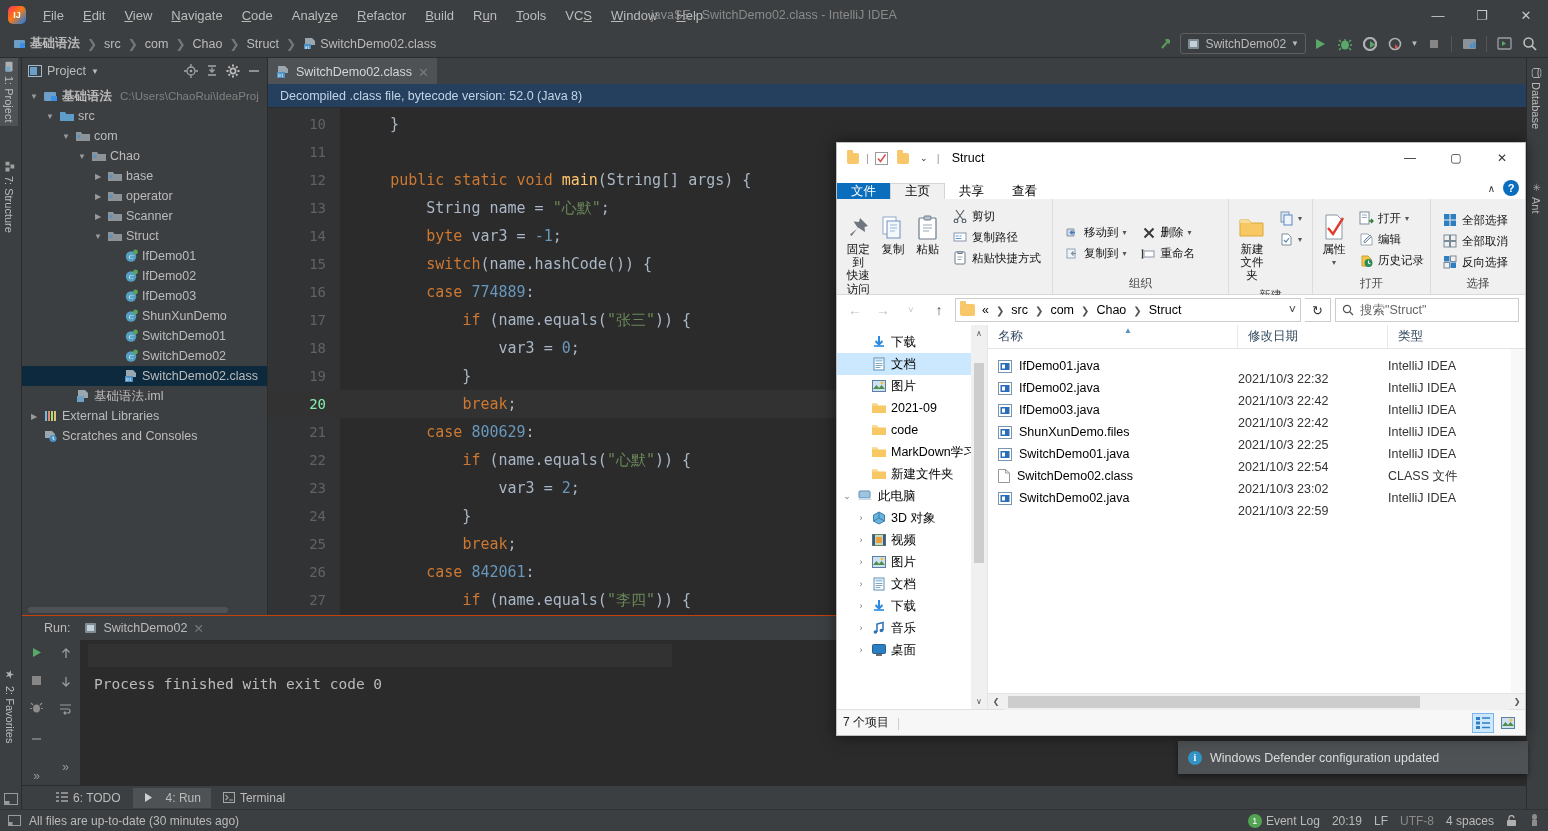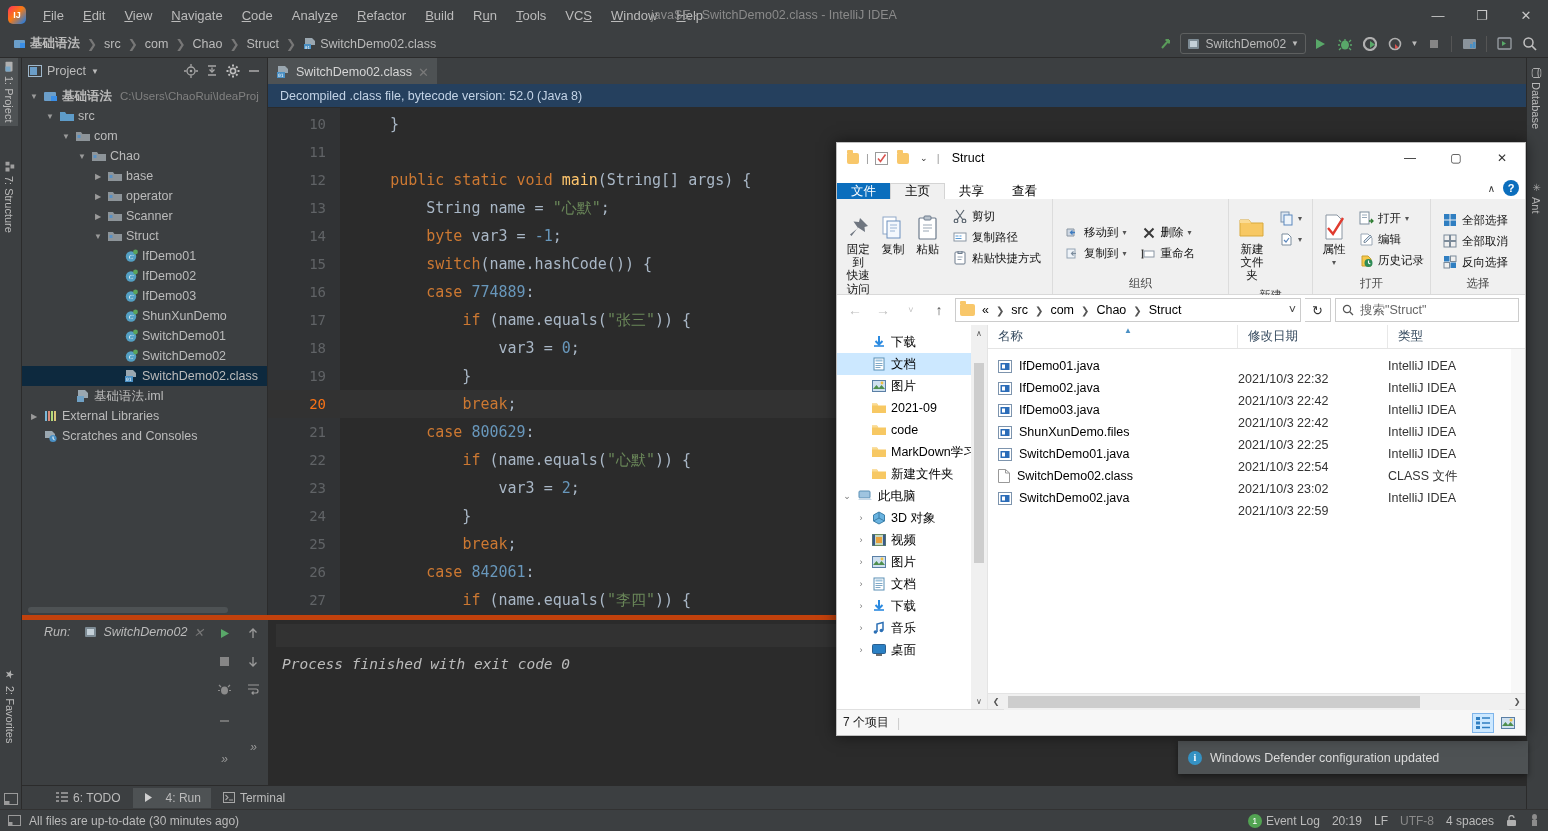--- a/index.html
+++ b/index.html
@@ -68,30 +68,30 @@
   .editor { flex:1; display:flex; flex-direction:column; min-width:0; background:#2b2b2b; }
   .tabbar { height:26px; background:#3c3f41; display:flex; align-items:flex-end; }
   .etab { height:26px; display:flex; align-items:center; gap:6px; padding:0 8px; background:#4e5254;
           border-top:2px solid #4e5254; font-size:12.5px; color:#d5d5d5; }
   .etab .x { color:#7a7a7a; font-size:13px; }
   .notice { height:24px; background:#1d3557; background:#25405e; display:flex; align-items:center;
             padding:0 0 0 12px; color:#c3d3e6; font-size:12.5px; border-bottom:1px solid #2b2b2b;}
   .code-wrap { flex:1; display:flex; min-height:0; background:#2b2b2b; overflow:hidden; position:relative; }
   .gutter { width:72px; background:#313335; flex:0 0 72px; padding-top:2px; }
   .gnum { height:28px; line-height:28px; text-align:right; padding-right:14px; color:#606366; font-size:14px; }
-  .gnum.cur { color:#f97316; background:#323232; }
+  .gnum.cur { color:#86efac; background:#323232; }
   .codecol { flex:1; padding-top:2px; overflow:hidden; }
   .cline { height:28px; line-height:28px; font-size:15px; color:#a9b7c6; white-space:pre; padding-left:14px; }
   .cline.cur { background:#323232; }
   .kw { color:#cc7832; } .str { color:#6a8759; } .num { color:#6897bb; }
   .fn { color:#ffc66d; }
 
   
-  .runwin { height:170px; background:#3c3f41; display:flex; flex-direction:row; flex:0 0 170px;
-            border-top:5px solid #c2410c;font-style:italic; }
+  .runwin { height:170px; background:#3c3f41; display:flex; flex-direction:column; flex:0 0 170px;
+            border-top:1px solid #c2410c; }
   .rw-head { height:24px; display:flex; align-items:center; padding-left:22px; gap:8px; font-size:12.5px; }
   .rw-tab { display:flex; align-items:center; gap:6px; padding:2px 6px; color:#bbb; }
   .rw-tab .x { color:#777; }
   .rw-body { flex:1; display:flex; min-height:0; }
   .rw-gut { width:58px; flex:0 0 58px; display:flex; background:#3c3f41; }
   .rw-col { width:29px; display:flex; flex-direction:column; align-items:center; padding-top:4px; gap:10px; }
   .rw-btn { width:18px; height:18px; display:flex; align-items:center; justify-content:center; color:#9a9a9a; font-size:12px;}
   .console { flex:1; background:#2b2b2b; position:relative; overflow:hidden; padding:4px 0 0 14px; }
   .conline { font-size:14.5px; color:#bbbbbb; line-height:27px; white-space:pre; }
   .conline.cmd { color:#7a7a7a; }

